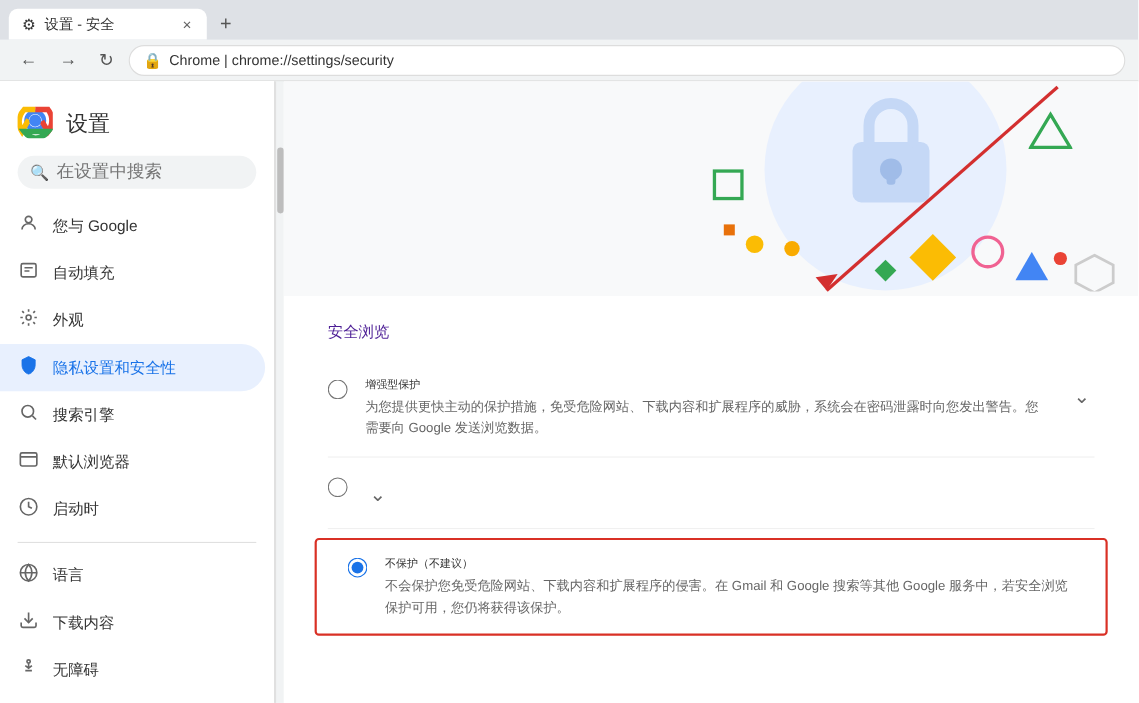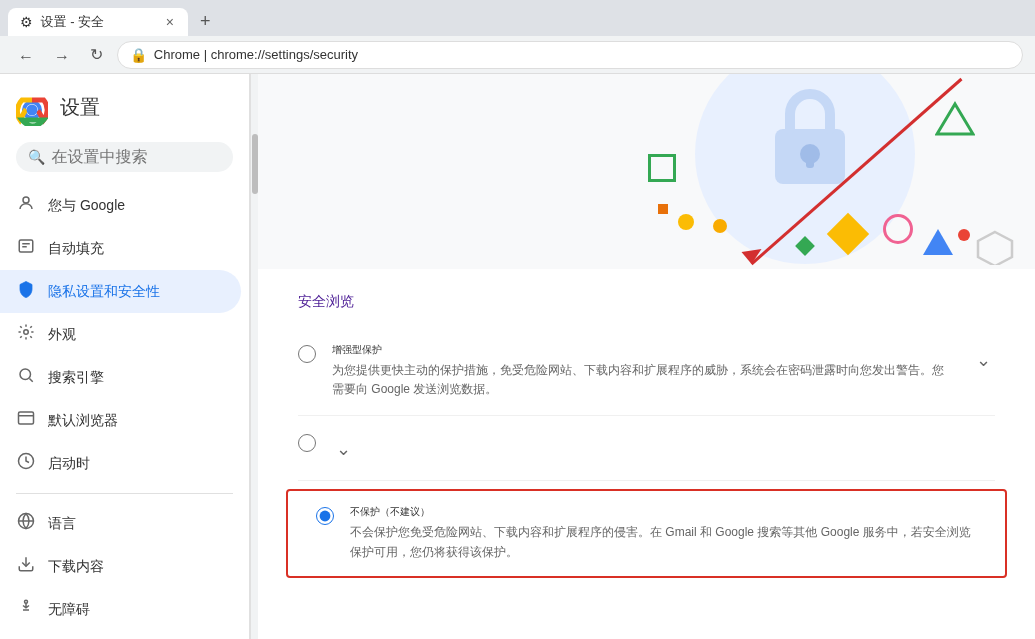--- a/index.html
+++ b/index.html
@@ -55,21 +55,21 @@
     .sidebar {
       width: 250px;
       background: #fff;
       border-right: 1px solid #e0e0e0;
       overflow-y: auto;
       flex-shrink: 0;
       padding: 8px 0;
     }
     .sidebar-header {
       display: flex;
-      align-items: flex-start;
+      align-items: flex-end;
       gap: 12px;
       padding: 12px 16px 16px 16px;
     }
     .chrome-logo {
       width: 32px;
       height: 32px;
     }
     .sidebar-title {
       font-size: 20px;
       color: #333;
@@ -245,36 +245,36 @@
     <div class="sidebar-item">
       <span class="item-icon">
         <svg width="18" height="18" viewBox="0 0 24 24" fill="none" stroke="#666" stroke-width="2">
             <rect x="3" y="4" width="18" height="16" rx="2"></rect>
             <line x1="7" y1="9" x2="17" y2="9"></line>
             <line x1="7" y1="13" x2="13" y2="13"></line>
           </svg>
       </span>
       <span>自动填充</span>
     </div>
+    <div class="sidebar-item">
+      <span class="item-icon">
+        <svg width="18" height="18" viewBox="0 0 24 24" fill="none" stroke="#666" stroke-width="2">
+            <circle cx="12" cy="12" r="3"></circle>
+            <path d="M12 2v3M12 19v3M4.22 4.22l2.12 2.12M17.66 17.66l2.12 2.12M2 12h3M19 12h3M4.22 19.78l2.12-2.12M17.66 6.34l2.12-2.12"></path>
+          </svg>
+      </span>
+      <span>外观</span>
+    </div>
     <div class="sidebar-item active">
       <span class="item-icon">
         <svg width="18" height="18" viewBox="0 0 24 24" fill="#1a73e8" stroke="#1a73e8" stroke-width="1">
             <path d="M12 2L4 6v6c0 5.25 3.5 10.15 8 11.35C16.5 22.15 20 17.25 20 12V6L12 2z"></path>
           </svg>
       </span>
       <span style="color:#1a73e8;font-weight:500;">隐私设置和安全性</span>
-    </div>
-    <div class="sidebar-item">
-      <span class="item-icon">
-        <svg width="18" height="18" viewBox="0 0 24 24" fill="none" stroke="#666" stroke-width="2">
-            <circle cx="12" cy="12" r="3"></circle>
-            <path d="M12 2v3M12 19v3M4.22 4.22l2.12 2.12M17.66 17.66l2.12 2.12M2 12h3M19 12h3M4.22 19.78l2.12-2.12M17.66 6.34l2.12-2.12"></path>
-          </svg>
-      </span>
-      <span>外观</span>
     </div>
     <div class="sidebar-item">
       <span class="item-icon">
         <svg width="18" height="18" viewBox="0 0 24 24" fill="none" stroke="#666" stroke-width="2">
             <circle cx="11" cy="11" r="7"></circle>
             <line x1="21" y1="21" x2="16.65" y2="16.65"></line>
           </svg>
       </span>
       <span>搜索引擎</span>
     </div>

